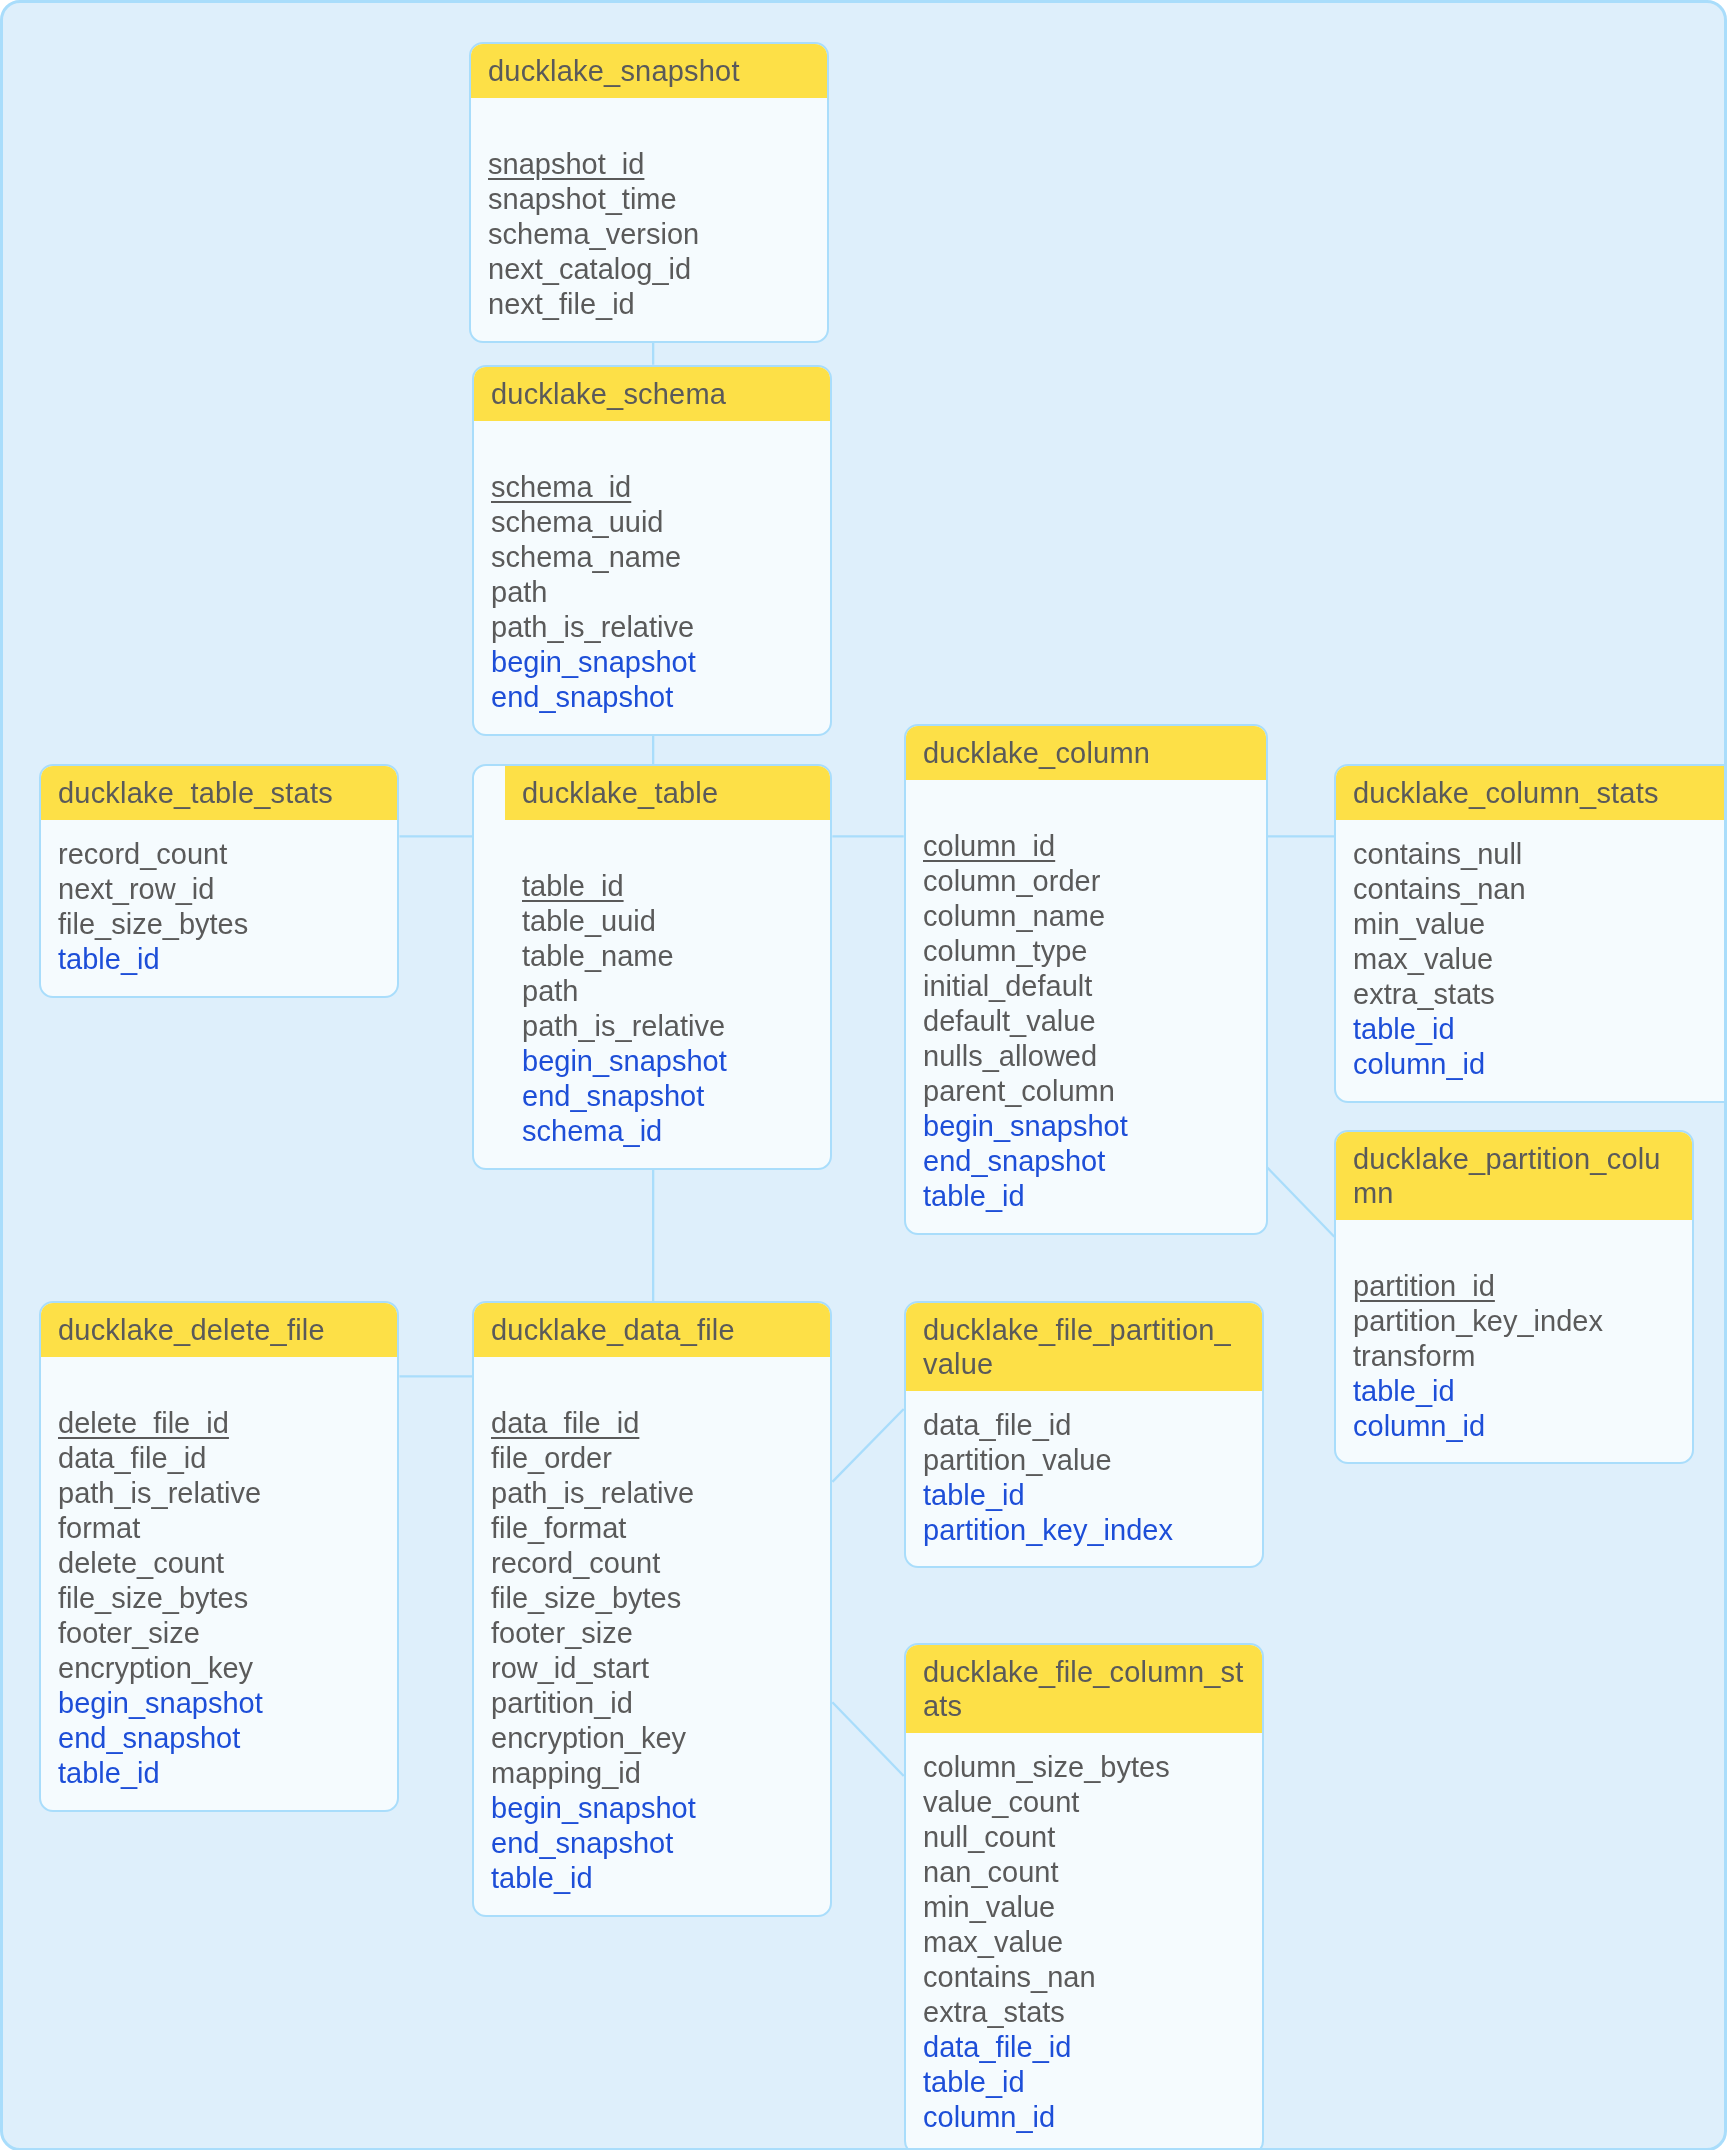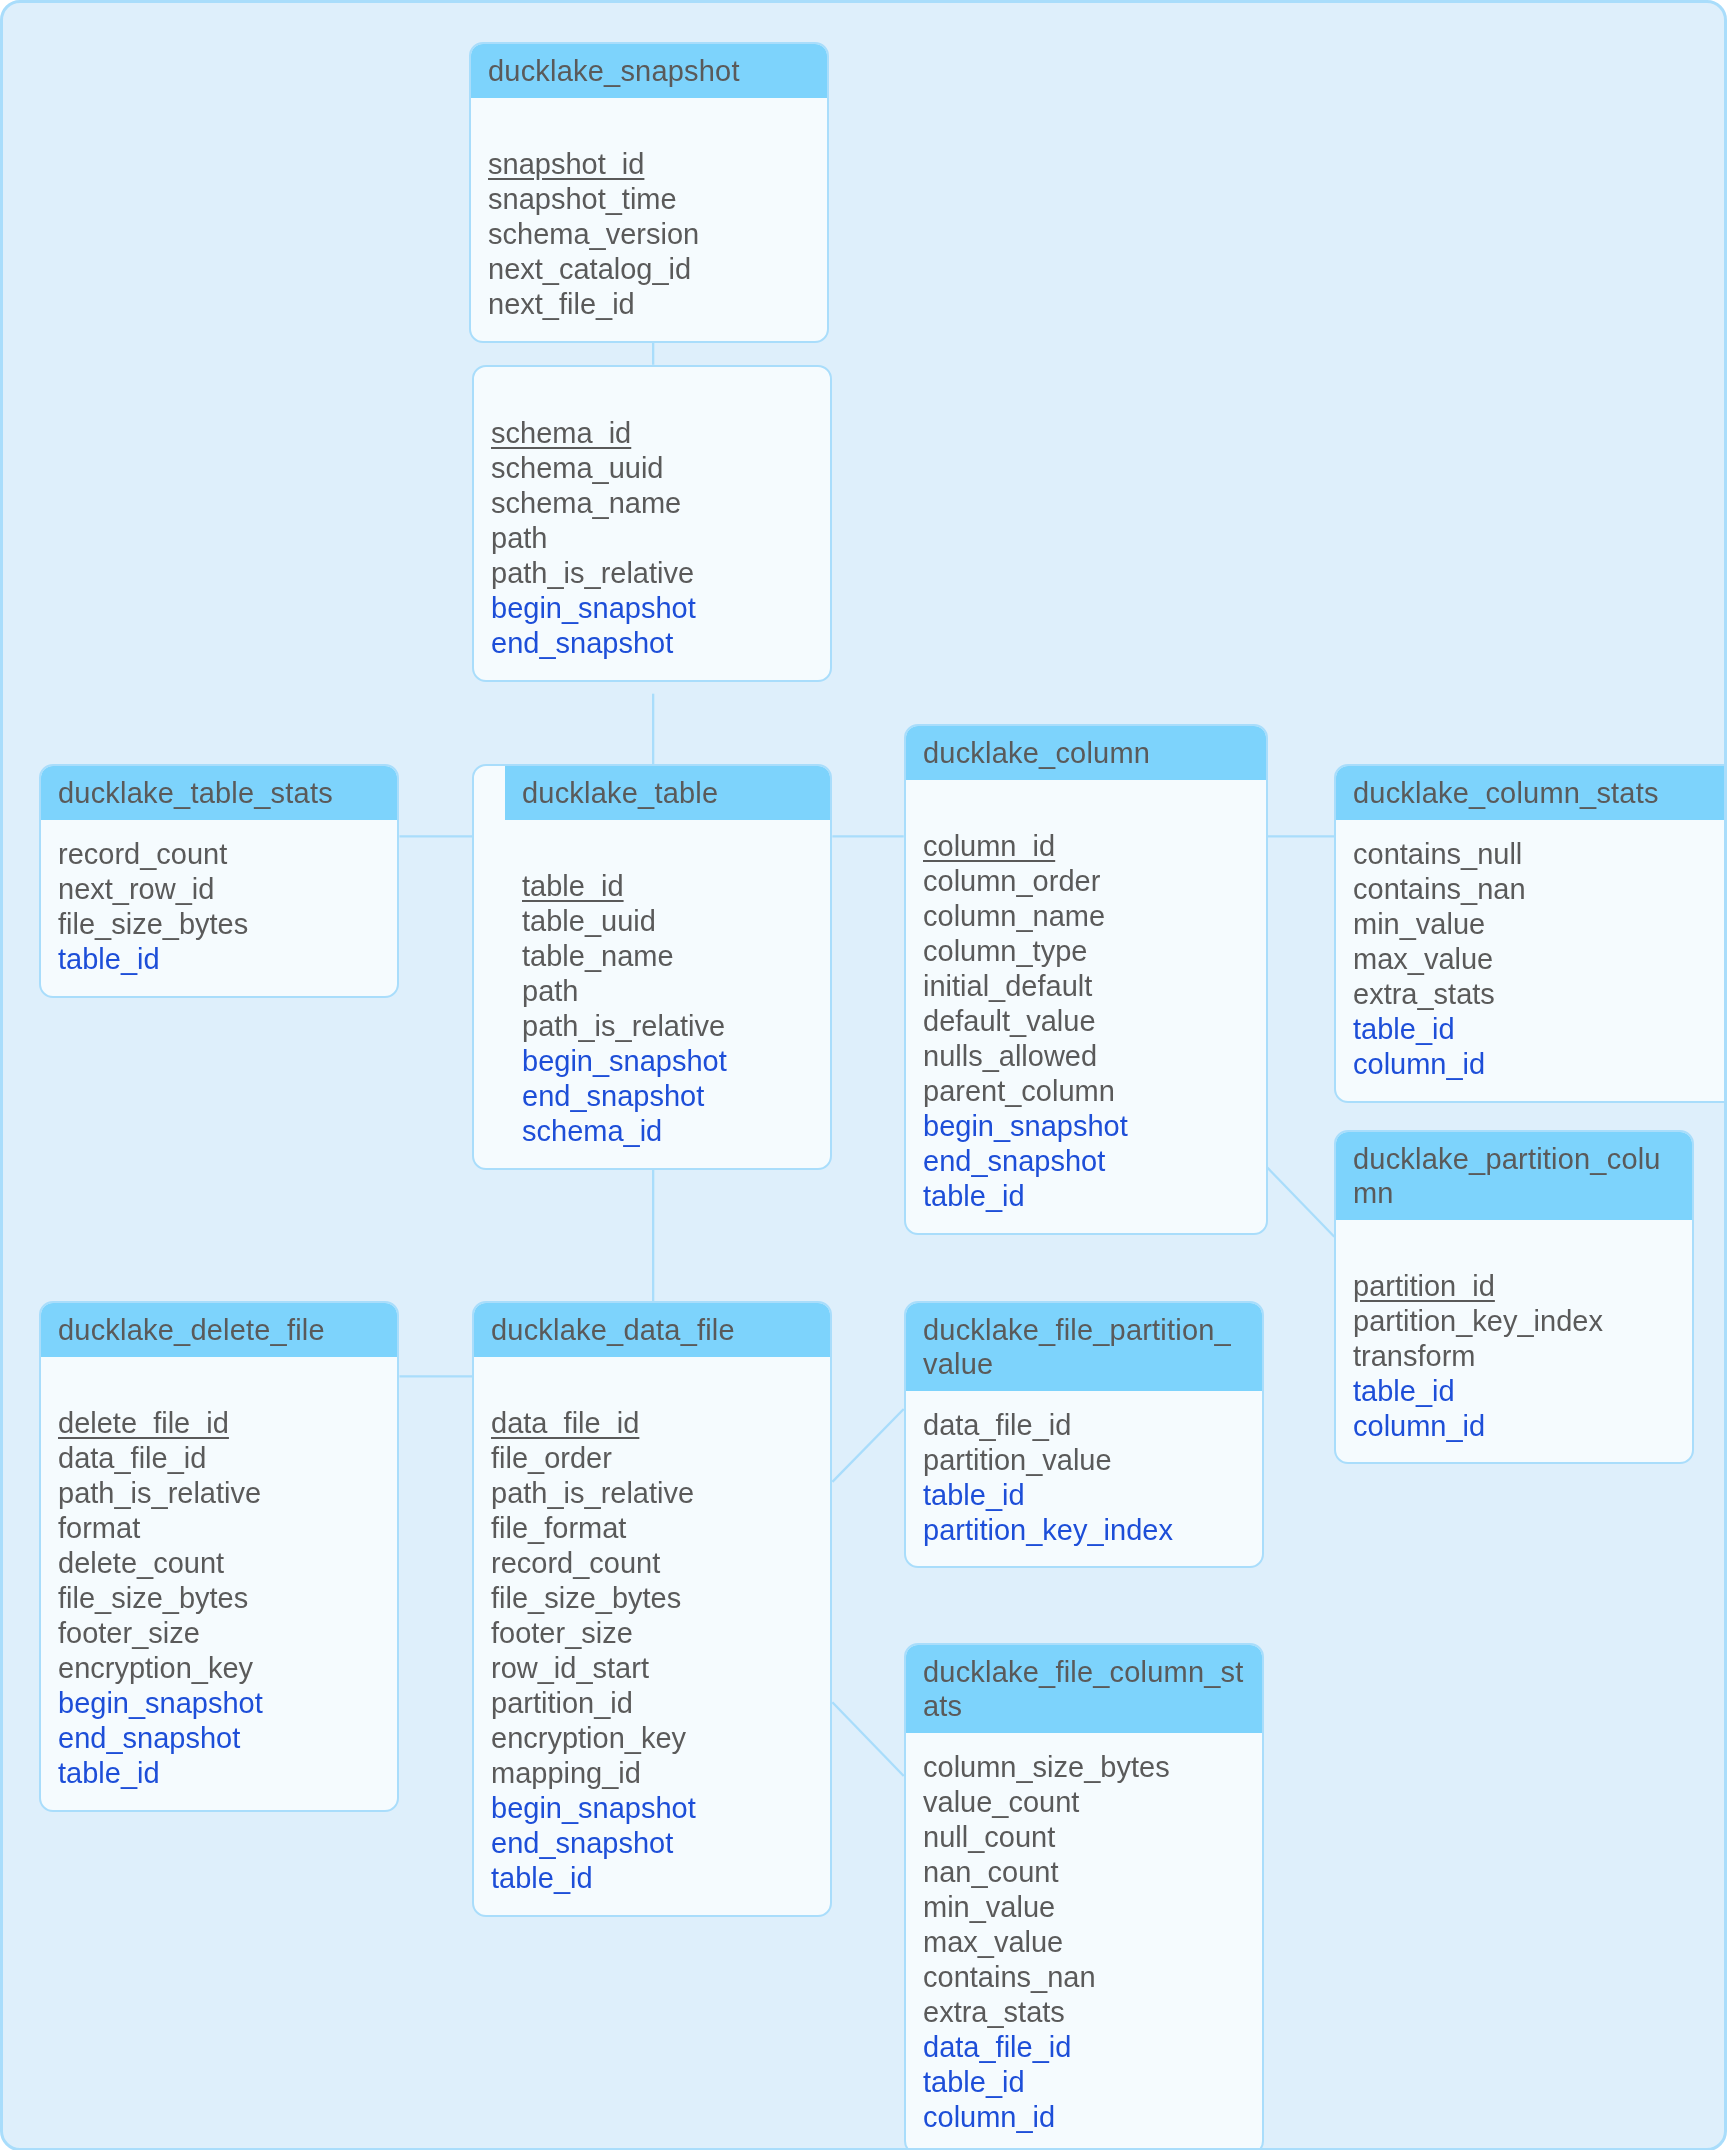--- a/index.html
+++ b/index.html
@@ -27,21 +27,21 @@
   }
   .entity {
     position: absolute;
     background: #f5fbfe;
     border: 2.3px solid #a9ddfb;
     border-radius: 14px;
     box-sizing: border-box;
     overflow: hidden;
   }
   .entity-header {
-    background: #7dd3fc;
+    background: #fde047;
     padding: 11px 17px 9.3px 17px;
     font-size: 29px;
     line-height: 1.16;
     color: #5a5a5a;
     letter-spacing: 0.2px;
     word-break: break-word;
   }
   .entity-fields {
     padding: 17px 17px 18.6px 17px;
   }
@@ -83,20 +83,21 @@
         <div class="entity-header">ducklake_snapshot</div>
         <div class="entity-fields">
           <div class="field pk">snapshot_id</div>
           <div class="field">snapshot_time</div>
           <div class="field">schema_version</div>
           <div class="field">next_catalog_id</div>
           <div class="field">next_file_id</div>
         </div>
       </div>
       <div class="entity" style="left: 469px; top: 362px; width: 360px;">
+        <div class="entity-header">ducklake_schema</div>
         <div class="entity-fields">
           <div class="field pk">schema_id</div>
           <div class="field">schema_uuid</div>
           <div class="field">schema_name</div>
           <div class="field">path</div>
           <div class="field">path_is_relative</div>
           <div class="field fk">begin_snapshot</div>
           <div class="field fk">end_snapshot</div>
         </div>
       </div>

